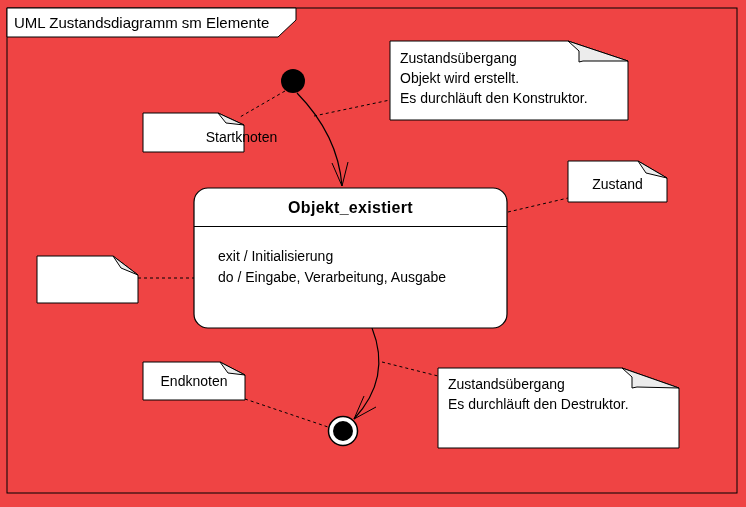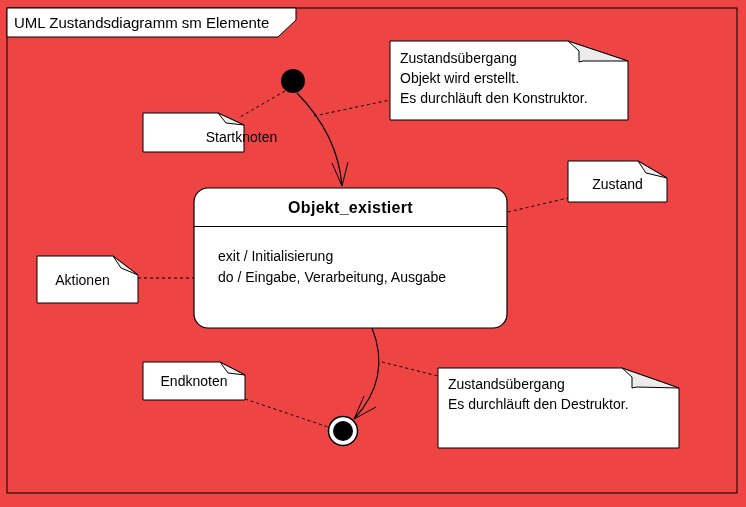--- a/index.html
+++ b/index.html
@@ -111,21 +111,20 @@
     <g>
       <path d="M 438,368 H 622 L 679,388 V 448 H 438 Z" fill="#ffffff" stroke="#000"></path>
       <polygon points="622,368 632,377 632,388 637,387 679,388" fill="#ececec" stroke="#000"></polygon>
     </g>
   </svg>
 
   <div class="txt frame-title">UML Zustandsdiagramm sm Elemente</div>
 
   <div class="txt note-label note-lbl-startknoten">Startknoten</div>
   <div class="txt note-label note-lbl-zustand">Zustand</div>
-  <div class="txt note-label note-lbl-aktionen">Aktionen</div>
   <div class="txt note-label note-lbl-endknoten">Endknoten</div>
 
   <div class="txt note-text note-text-konstruktor">
     <div>Zustandsübergang</div>
     <div>Objekt wird erstellt.</div>
     <div>Es durchläuft den Konstruktor.</div>
   </div>
 
   <div class="txt note-text note-text-destruktor">
     <div>Zustandsübergang</div>

